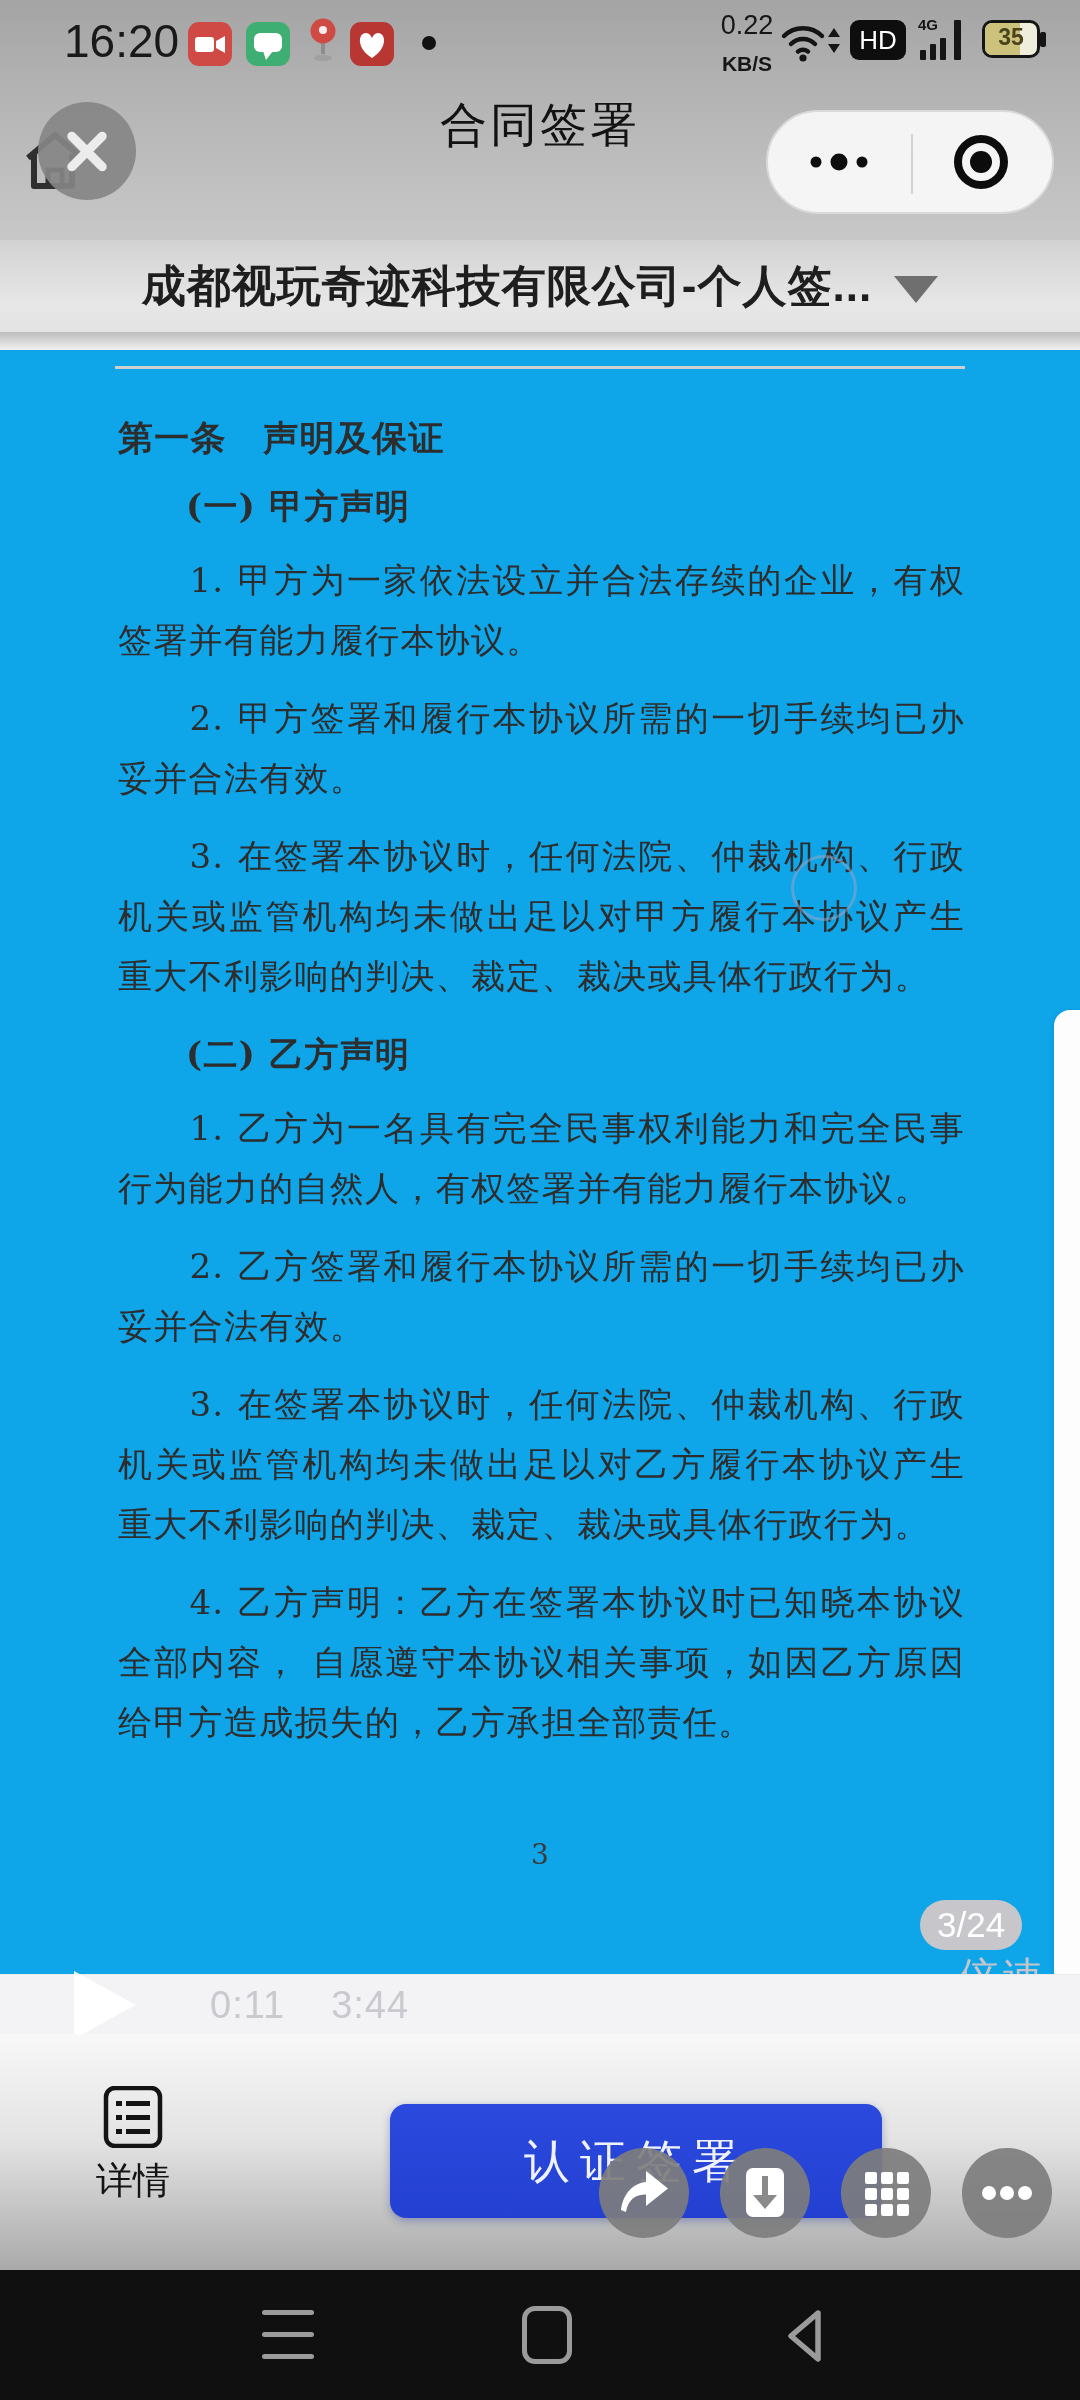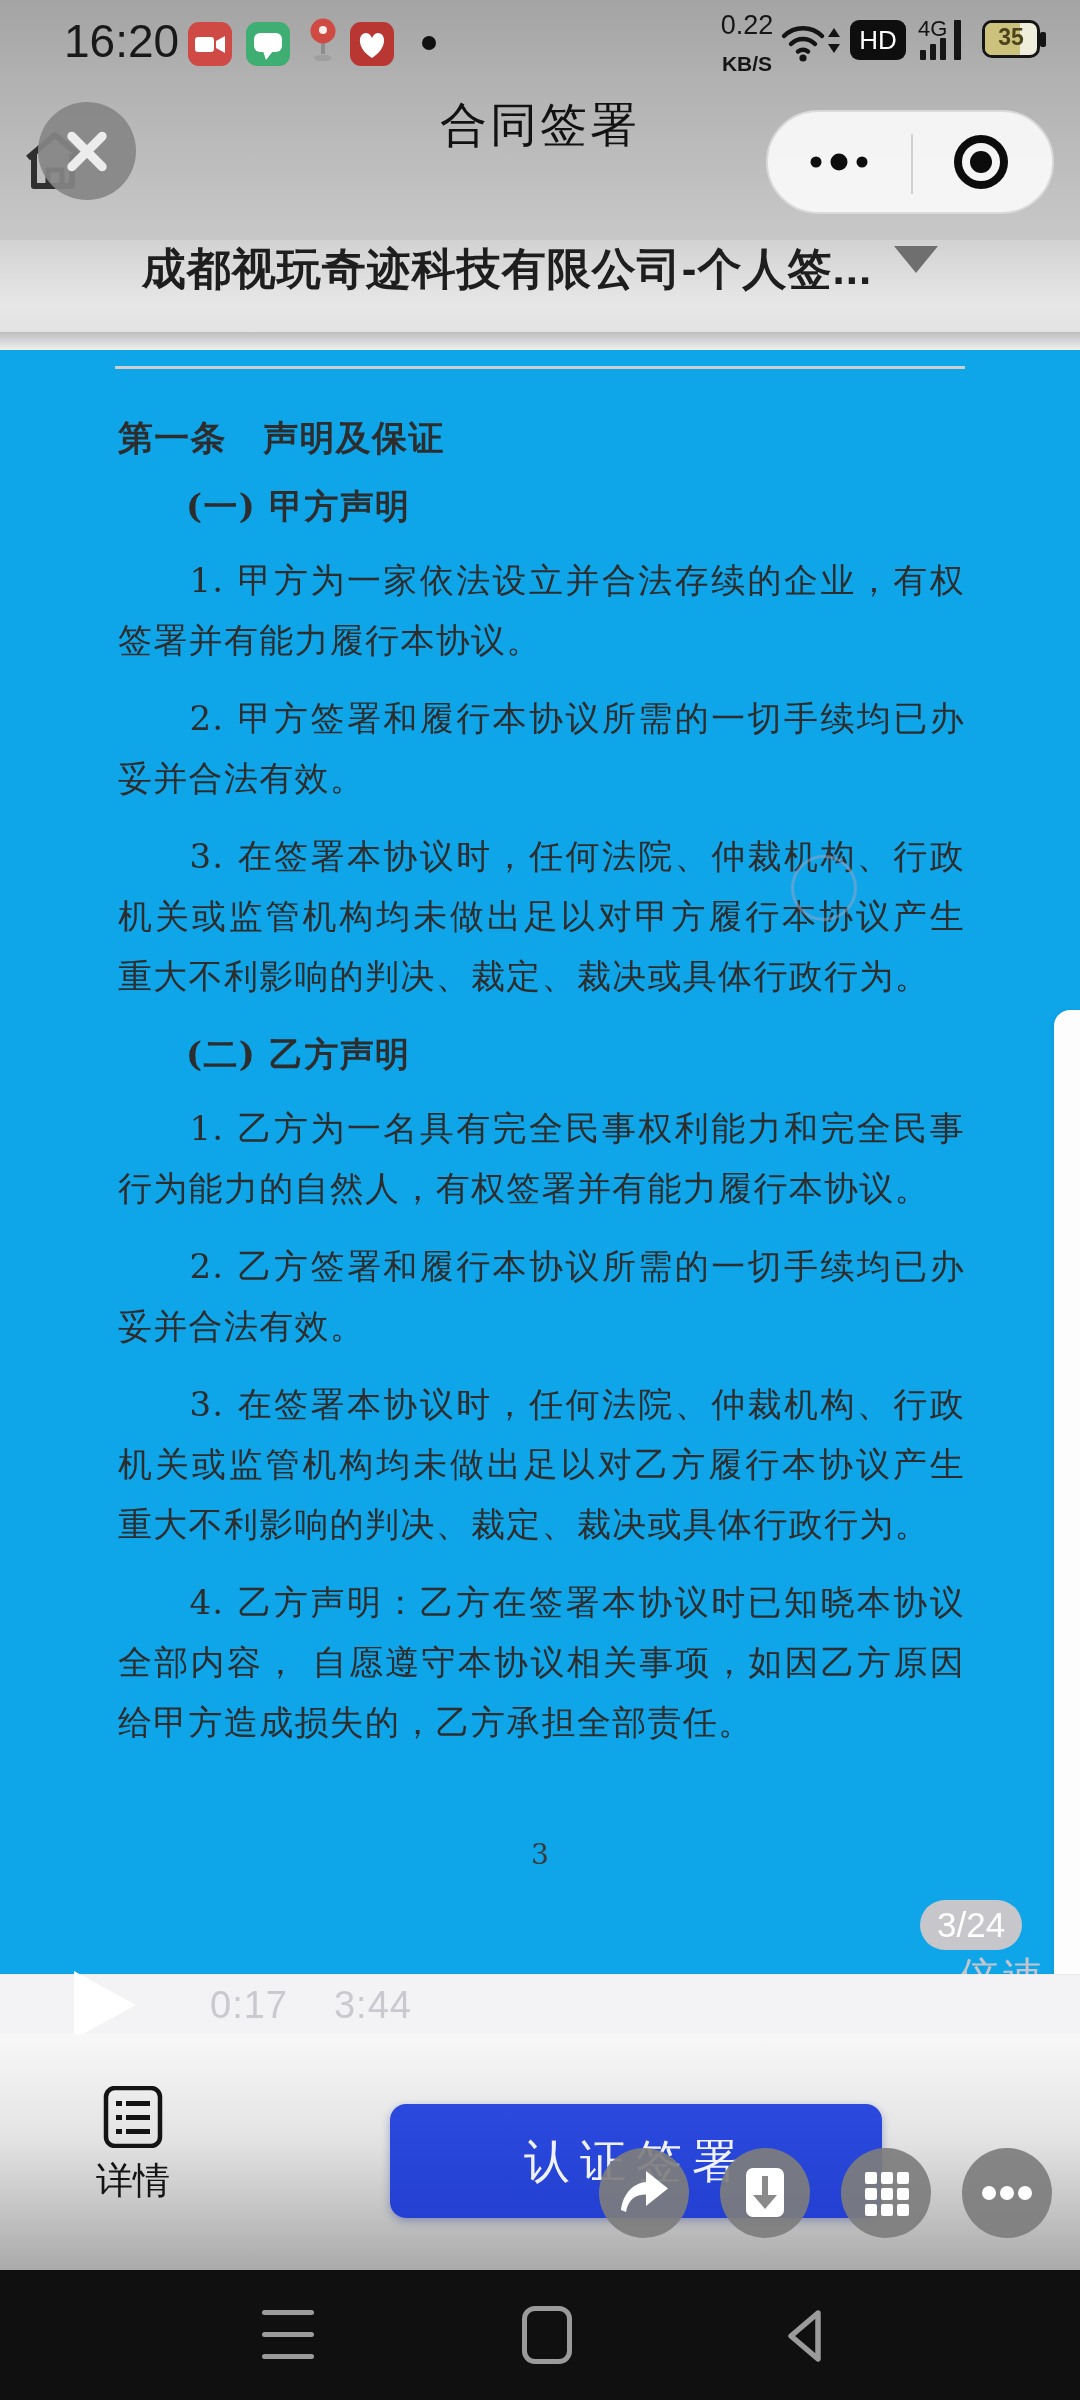--- a/index.html
+++ b/index.html
@@ -22,21 +22,21 @@
   #net-speed { position:absolute; left:712px; top:12px; width:70px; text-align:center; color:#161616; line-height:1.0; }
   #net-speed .v { font-size:27px; font-weight:400; }
   #net-speed .u { font-size:21px; font-weight:700; margin-top:14px; }
   #wifi { position:absolute; left:780px; top:18px; width:46px; height:46px; }
   #wifi-arrows { position:absolute; left:828px; top:28px; width:10px; height:30px; }
   #wifi-arrows .up { width:0; height:0; border-left:6px solid transparent; border-right:6px solid transparent; border-bottom:9px solid #141414; }
   #wifi-arrows .dn { width:0; height:0; margin-top:7px; border-left:6px solid transparent; border-right:6px solid transparent; border-top:9px solid #141414; }
   #hd-badge { position:absolute; left:850px; top:20px; width:56px; height:40px; background:#0e0e0e; border-radius:9px;
     color:#fff; font-size:26px; font-weight:400; text-align:center; line-height:40px; }
   #sig { position:absolute; left:918px; top:16px; width:52px; height:46px; }
-  #sig .lbl { position:absolute; left:0; top:0; font-size:22px; font-weight:400; color:#141414; }
+  #sig .lbl { position:absolute; left:0; top:0; font-size:15px; font-weight:700; color:#141414; }
   #sig i { position:absolute; bottom:2px; background:#161616; width:6px; border-radius:1px; }
   #battery { position:absolute; left:982px; top:20px; width:66px; height:38px; }
   #battery .body { position:absolute; left:0; top:0; width:58px; height:38px; border:3px solid #151515; border-radius:10px; background:#efeddc; overflow:hidden; }
   #battery .fill { position:absolute; left:0; top:0; height:100%; width:68%; background:#ccc27b; }
   #battery .pct { position:absolute; left:0; top:0; width:58px; height:34px; text-align:center; line-height:34px; font-size:23px; font-weight:700; color:#4a431d; }
   #battery .nub { position:absolute; right:2px; top:12px; width:6px; height:15px; background:#151515; border-radius:2px; }
 
   
   #home-icon { position:absolute; left:20px; top:126px; width:70px; height:68px; }
   #close-btn { position:absolute; left:38px; top:102px; width:98px; height:98px; border-radius:50%;
@@ -56,21 +56,21 @@
   #capsule .dots .s { width:11px; height:11px; }
   #capsule .dots .l { width:17px; height:17px; }
   #capsule .vdiv { position:absolute; left:143px; top:22px; width:2px; height:60px; background:#d2d2d2; }
   #cap-target { position:absolute; left:50%; top:50%; transform:translate(-50%,-50%); width:54px; height:54px;
     border:8px solid #0c0c0c; border-radius:50%; }
   #cap-target i { position:absolute; left:50%; top:50%; transform:translate(-50%,-50%); width:22px; height:22px; background:#0c0c0c; border-radius:50%; }
 
   
   #selector-row { position:absolute; left:0; top:240px; width:1080px; height:92px;
     background:linear-gradient(180deg,#d2d2d2,#e7e7e7 70%,#e3e3e3);
-    display:flex; align-items:flex-start; justify-content:center; gap:22px; }
+    display:flex; align-items:center; justify-content:center; gap:22px; }
   #company-label { font-size:44px; font-weight:700; color:#1e1e1e; letter-spacing:1px; }
   #company-caret { width:0; height:0; border-left:22px solid transparent; border-right:22px solid transparent; border-top:27px solid #6f6f6f; margin-top:6px; }
   #divider-band { position:absolute; left:0; top:332px; width:1080px; height:18px;
     background:linear-gradient(180deg,#bdbdbd,#f1f1f1); }
 
   
   #document { position:absolute; left:0; top:350px; width:1080px; height:1624px; background:#0ea5e9; }
   #doc-rule { position:absolute; left:115px; top:16px; width:850px; height:3px; background:#cfcfcf; }
   #doc-body { position:absolute; left:118px; top:58px; width:847px; color:#2d2d2d;
     font-family:"DejaVu Serif","Liberation Serif",serif; font-size:34px; line-height:60px;
@@ -234,21 +234,21 @@
   <div id="side-sheet"></div>
 </div>
 <div id="touch-ring"></div>
 <div id="doc-page-num">3</div>
 
 <div id="page-badge">3/24</div>
 <div id="speed-btn">倍速</div>
 <div id="player-bar">
   <div id="play-tri"></div>
   <div id="times">
-    <span>0:17</span>
+    <span>0:11</span>
     <span>3:44</span>
   </div>
 </div>
 
 <div id="bottom-panel">
   <div id="details-btn">
     <svg width="62" height="62" viewBox="0 0 62 62">
       <rect x="4" y="2" width="54" height="58" rx="9" stroke="#141414" stroke-width="4.5" fill="none"></rect>
       <rect x="14" y="15" width="6" height="5" fill="#141414"></rect>
         <rect x="24" y="15" width="24" height="5" fill="#141414"></rect>

